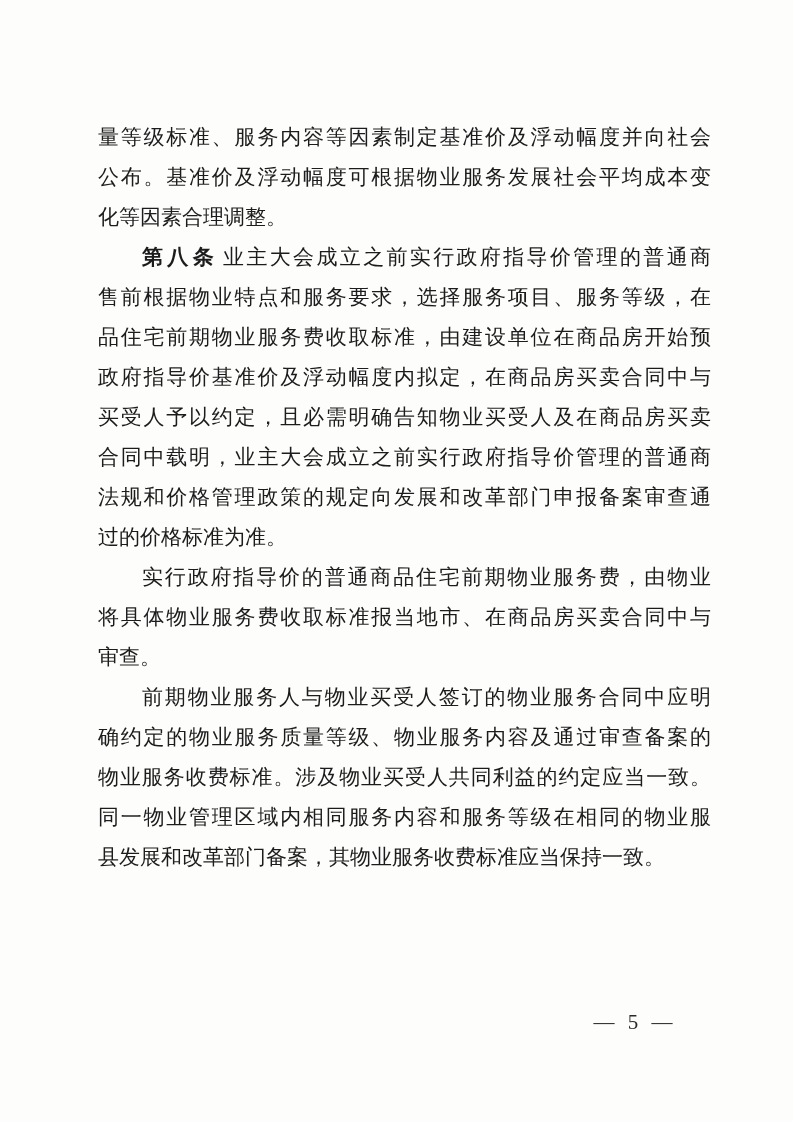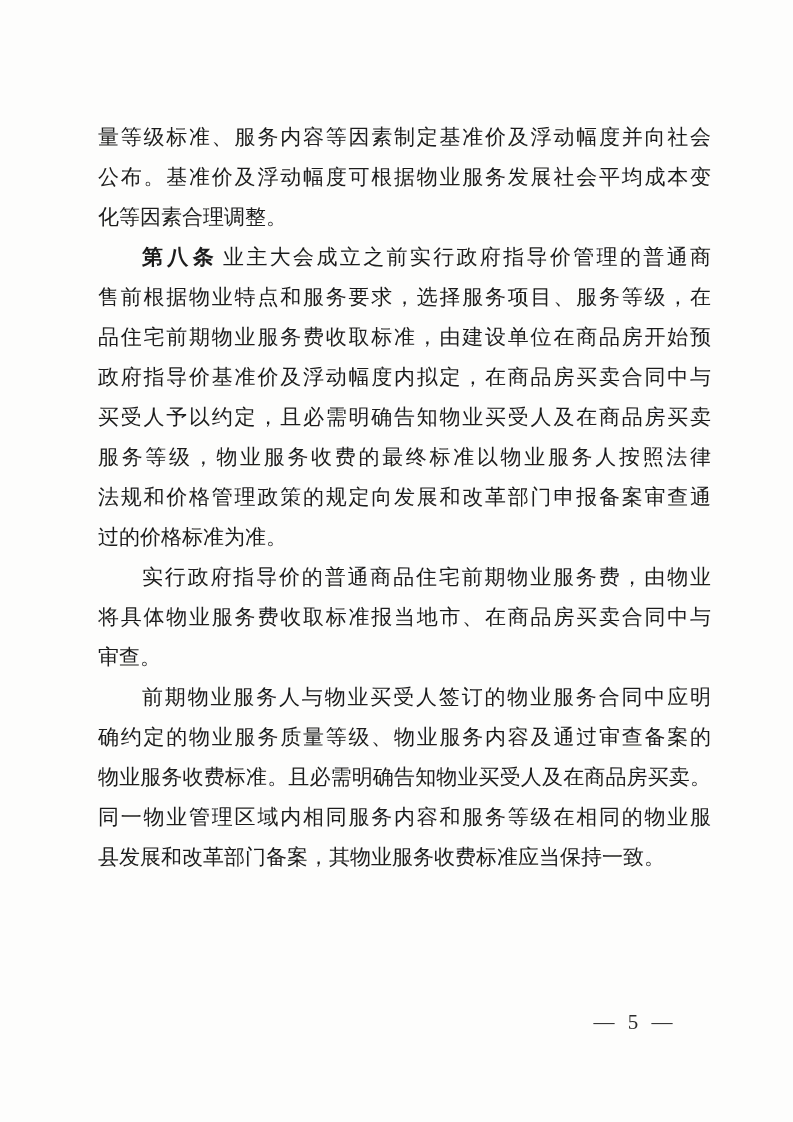--- a/index.html
+++ b/index.html
@@ -76,35 +76,35 @@
     </div>
 
     <div class="para">
       <div class="line full indent">
         <span class="article-label">第八条</span><span>业主大会成立之前实行政府指导价管理的普通商</span>
       </div>
       <div class="line full">售前根据物业特点和服务要求，选择服务项目、服务等级，在</div>
       <div class="line full">品住宅前期物业服务费收取标准，由建设单位在商品房开始预</div>
       <div class="line full">政府指导价基准价及浮动幅度内拟定，在商品房买卖合同中与</div>
       <div class="line full">买受人予以约定，且必需明确告知物业买受人及在商品房买卖</div>
-      <div class="line full">服务等级，物业服务收费的最终标准以物业服务人按照法律</div>
+      <div class="line full">合同中载明，业主大会成立之前实行政府指导价管理的普通商</div>
       <div class="line full">法规和价格管理政策的规定向发展和改革部门申报备案审查通</div>
       <div class="line end">过的价格标准为准。</div>
     </div>
 
     <div class="para">
       <div class="line full indent">实行政府指导价的普通商品住宅前期物业服务费，由物业</div>
       <div class="line full">将具体物业服务费收取标准报当地市、在商品房买卖合同中与</div>
       <div class="line end">审查。</div>
     </div>
 
     <div class="para">
       <div class="line full indent">前期物业服务人与物业买受人签订的物业服务合同中应明</div>
       <div class="line full">确约定的物业服务质量等级、物业服务内容及通过审查备案的</div>
-      <div class="line full">物业服务收费标准。且必需明确告知物业买受人及在商品房买卖。</div>
+      <div class="line full">物业服务收费标准。涉及物业买受人共同利益的约定应当一致。</div>
       <div class="line full">同一物业管理区域内相同服务内容和服务等级在相同的物业服</div>
       <div class="line end">县发展和改革部门备案，其物业服务收费标准应当保持一致。</div>
     </div>
 
 
   </div>
 
   <div class="page-number">— 5 —</div>
 </div>
 

